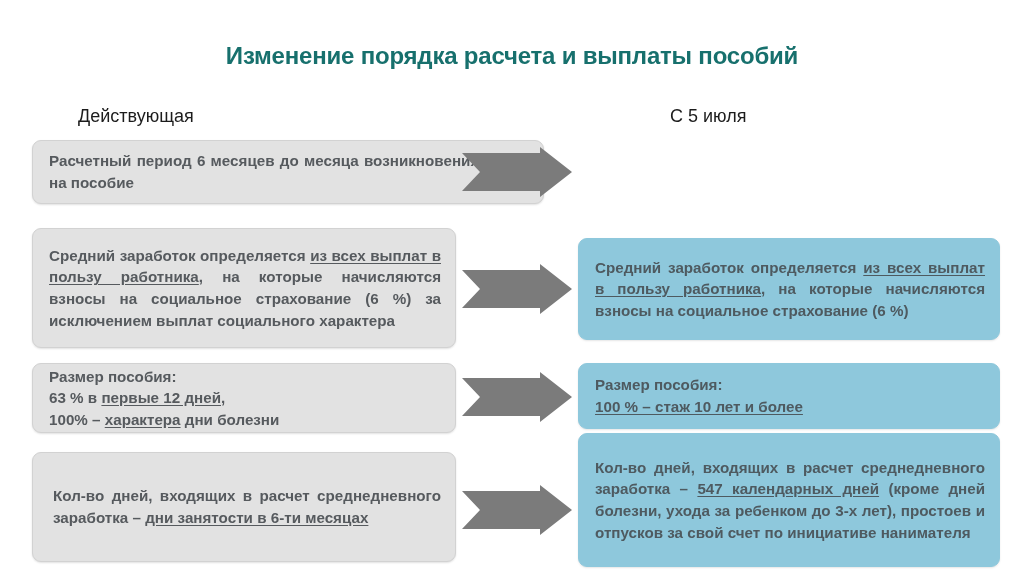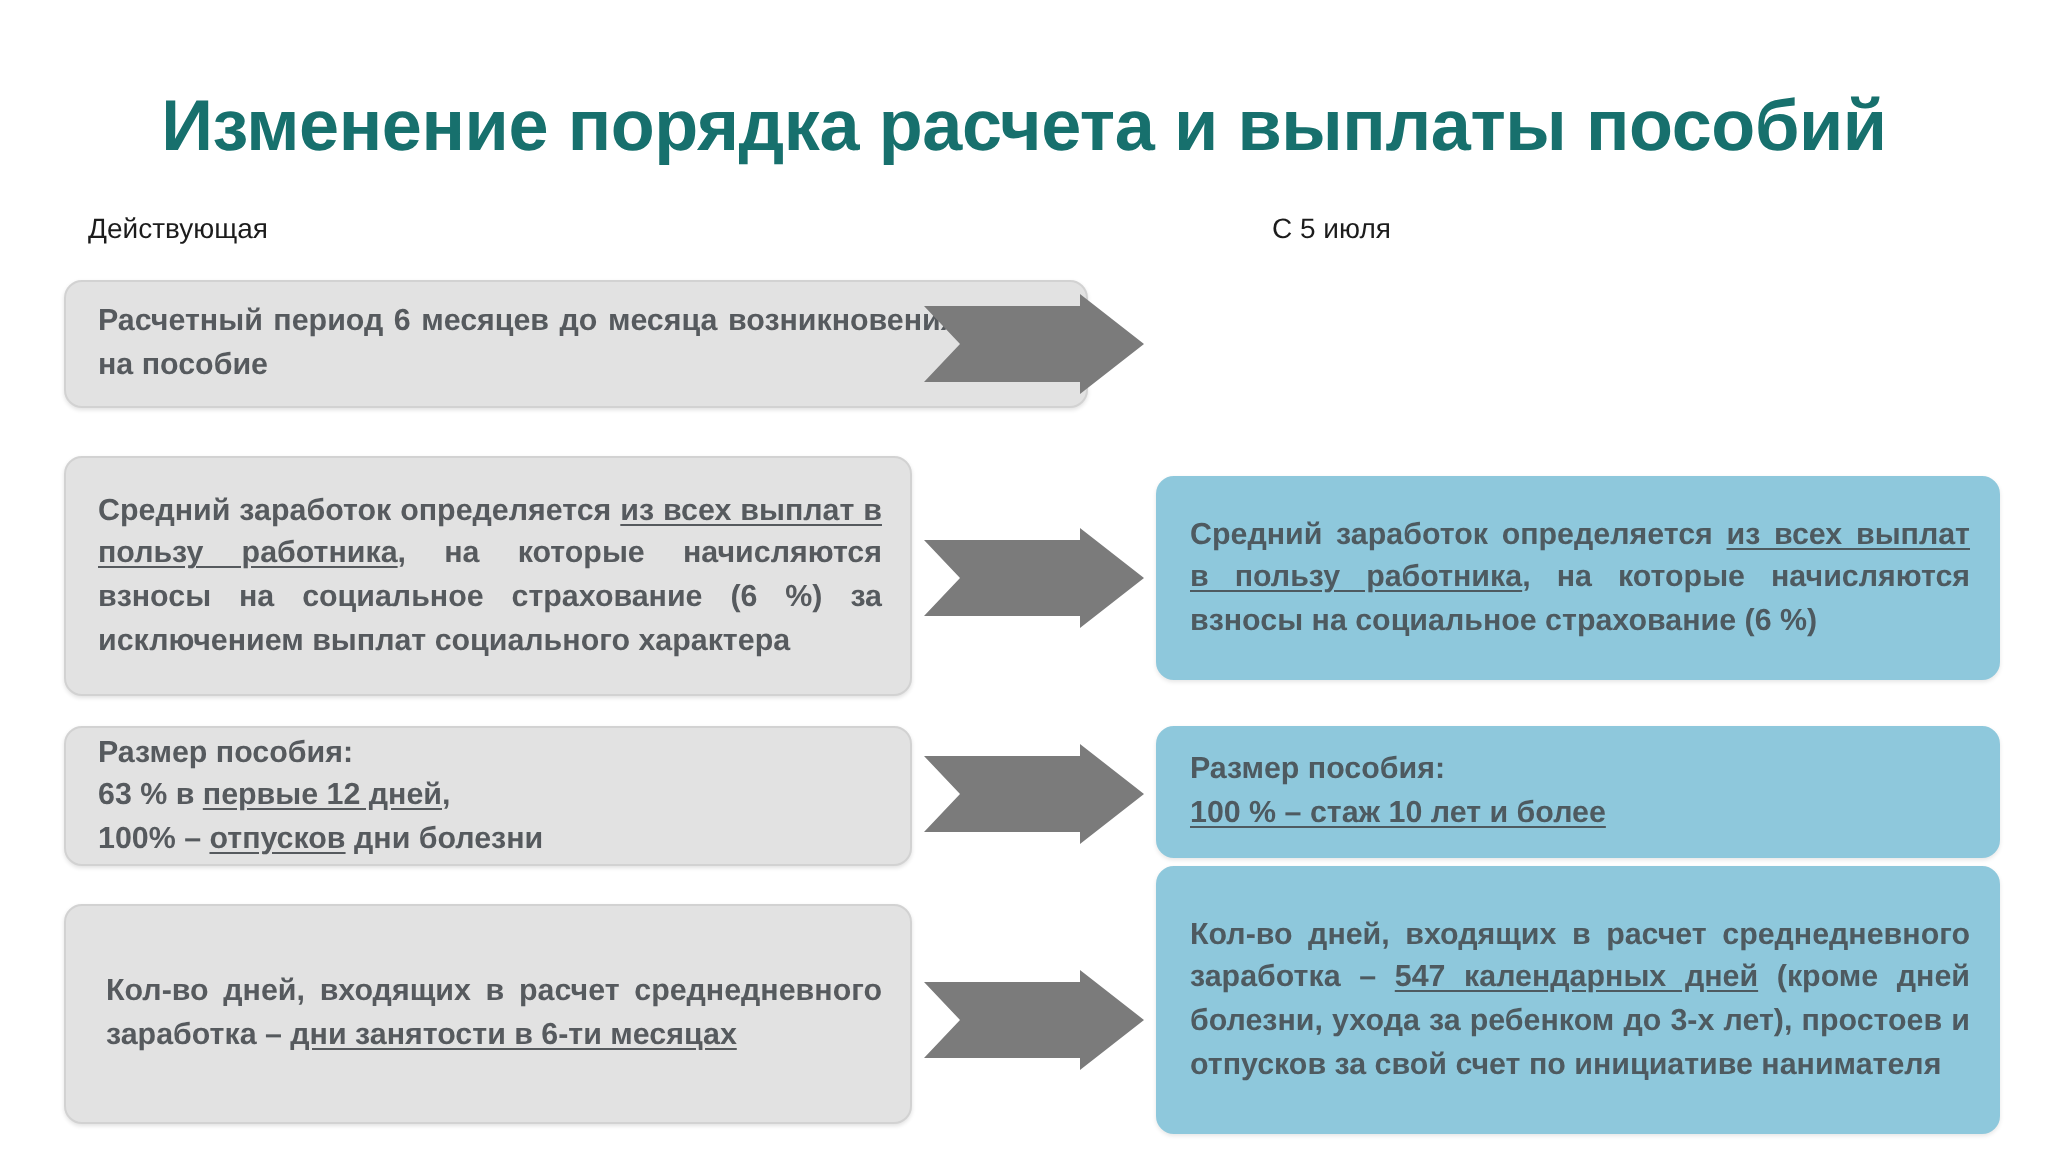--- a/index.html
+++ b/index.html
@@ -18,32 +18,33 @@
     width: 1024px;
     height: 580px;
     background: #ffffff;
   }
   #slide-title {
     position: absolute;
     left: 0;
     top: 42px;
     width: 1024px;
     text-align: center;
-    font-size: 36px;
+    font-size: 24px;
     font-weight: bold;
     color: #17706d;
     letter-spacing: -0.2px;
     white-space: nowrap;
   }
   .col-header {
     position: absolute;
-    font-size: 14px;
+    font-size: 18px;
     font-weight: normal;
     color: #1c1c1c;
     white-space: nowrap;
+    margin-left: 34px;
   }
   #header-current { left: 44px;  top: 106px; }
   #header-new     { left: 636px; top: 106px; }
 
   .box {
     position: absolute;
     box-sizing: border-box;
     border-radius: 9px;
     font-size: 15.2px;
     font-weight: bold;
@@ -127,21 +128,21 @@
     </svg>
   </div>
   <div class="box blue" id="box-r2">
     <p><span>Средний заработок определяется </span><span class="u">из всех выплат в пользу работника</span><span>, на которые начисляются взносы на социальное страхование (6 %)</span></p>
   </div>
 
   <div class="box gray" id="box-l3">
     <div class="nojust">
         <p><span>Размер пособия:</span></p>
         <p><span>63 %  в </span><span class="u">первые 12 дней</span><span>,</span></p>
-        <p><span>100% – </span><span class="u">отпусков</span><span> дни болезни</span></p>
+        <p><span>100% – </span><span class="u">характера</span><span> дни болезни</span></p>
       </div>
   </div>
   <div class="arrow" id="arrow-3">
     <svg viewBox="0 0 110 50" preserveAspectRatio="none" aria-hidden="true">
       <polygon points="0,6 18,25 0,44 78,44 78,50 110,25 78,0 78,6" fill="#7b7b7b"></polygon>
     </svg>
   </div>
   <div class="box blue" id="box-r3">
     <div class="nojust">
         <p><span>Размер пособия:</span></p>

